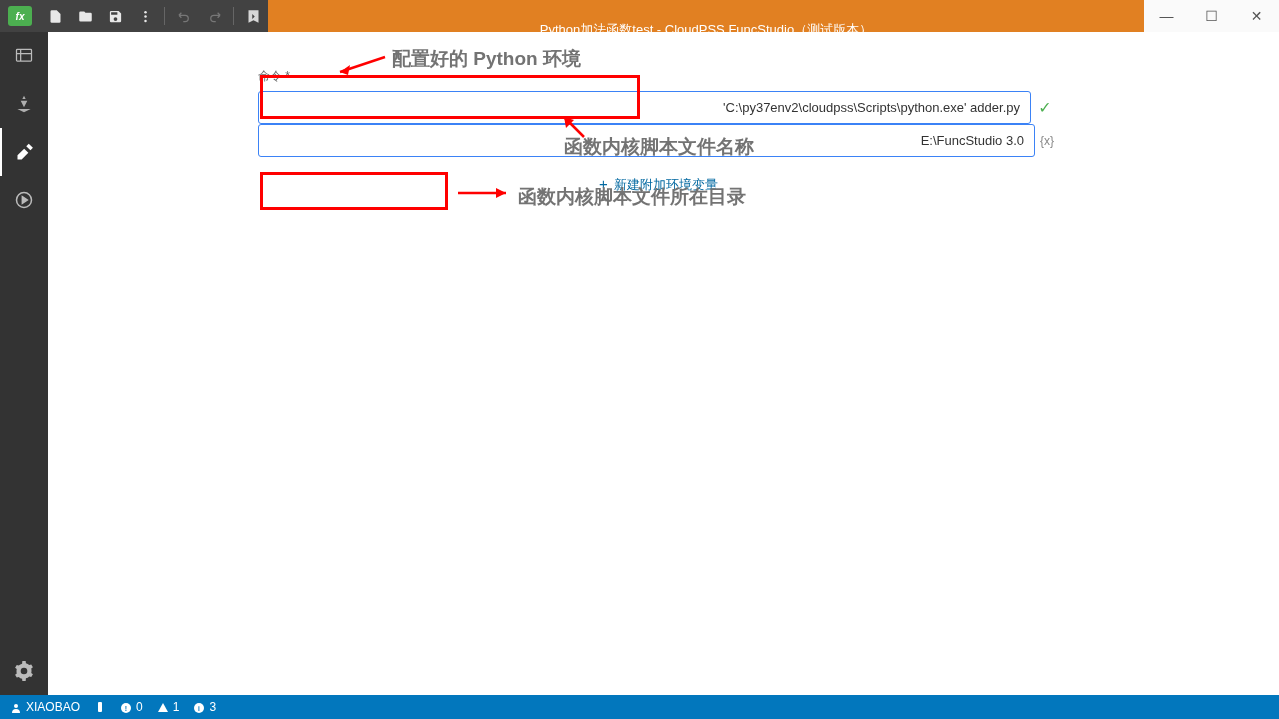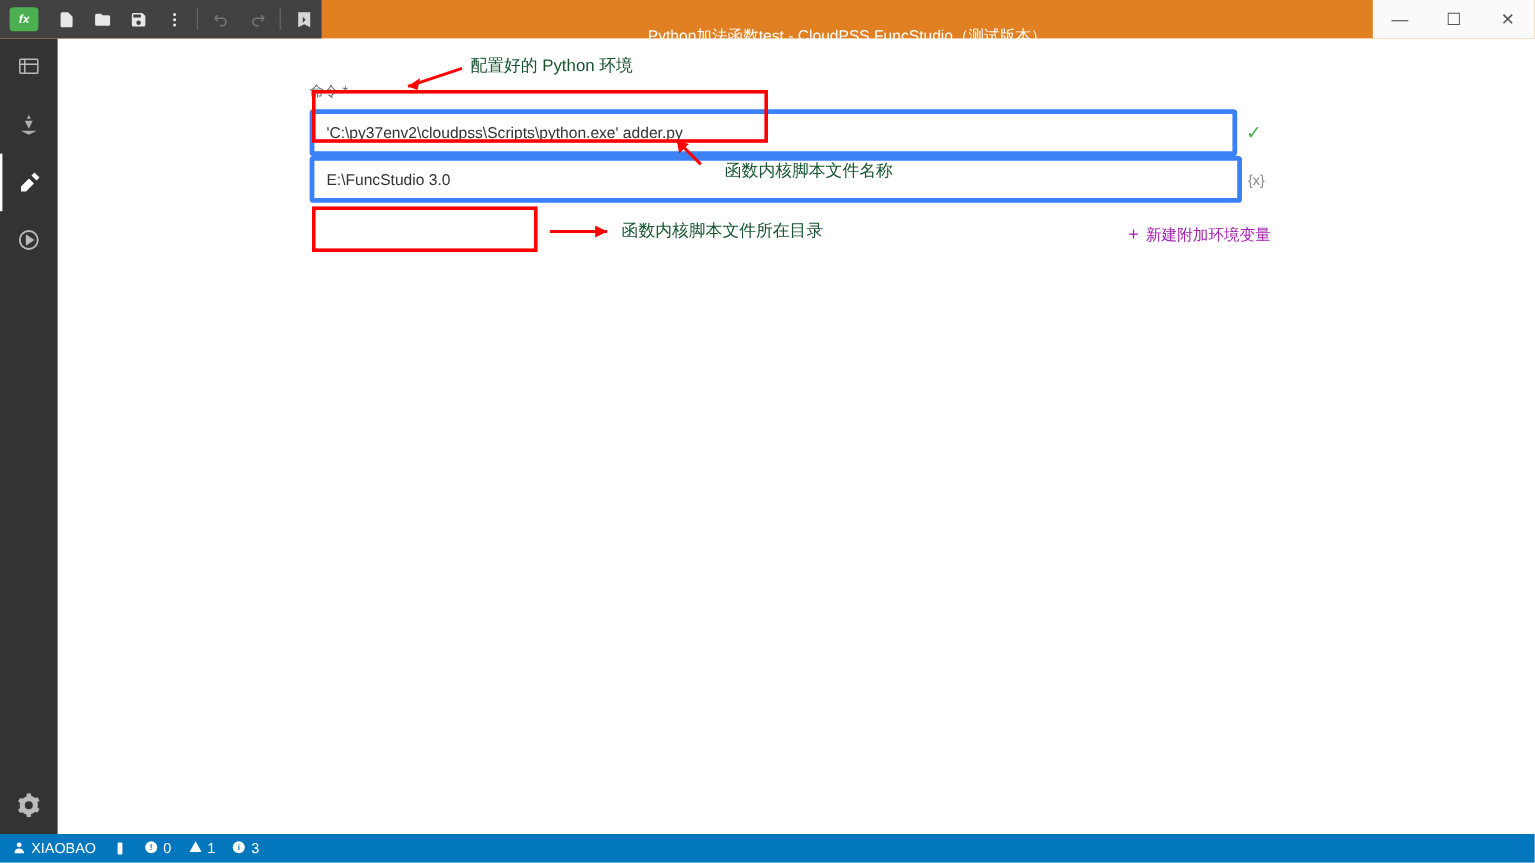--- a/index.html
+++ b/index.html
@@ -16,30 +16,30 @@
 .win-controls { display: flex; align-items: center; background: #fafafa; height: 32px; }
 .win-btn { width: 45px; height: 32px; display: flex; align-items: center; justify-content: center; color: #555; cursor: pointer; font-size: 14px; }
 .main { display: flex; height: calc(100% - 32px - 24px); }
 .sidebar { width: 48px; background: #333; display: flex; flex-direction: column; }
 .side-item { width: 48px; height: 48px; display: flex; align-items: center; justify-content: center; color: #bbb; cursor: pointer; font-size: 18px; }
 .side-item.active { border-left: 2px solid #fff; color: #fff; }
 .side-spacer { flex: 1; }
 .content { flex: 1; padding: 20px 220px 20px 210px; position: relative; }
 .field-label { font-size: 12px; color: #666; margin-bottom: 6px; margin-top: 16px; }
 .input-wrap { display: flex; align-items: stretch; }
-.text-input { flex: 1; border: 4px solid #3b82f6; border-radius: 3px; padding: 8px 10px; font-size: 13px; color: #333; background: #fff; }
+.text-input { flex: 1; border: 1px solid #3b82f6; border-radius: 3px; padding: 8px 10px; font-size: 13px; color: #333; background: #fff; text-align: right; }
 .suffix-btn { width: 28px; display: flex; align-items: center; justify-content: center; color: #4caf50; font-size: 16px; }
 .suffix-text { width: 24px; display: flex; align-items: center; justify-content: center; color: #888; font-size: 12px; }
 .red-box1 { position: absolute; border: 3px solid #f00; left: 260px; top: 75px; width: 380px; height: 44px; pointer-events: none; }
 .red-box2 { position: absolute; border: 3px solid #f00; left: 260px; top: 172px; width: 188px; height: 38px; pointer-events: none; }
-.annot { position: absolute; color: #14532d; font-size: 14px; pointer-events: none; }
+.annot { position: absolute; color: #737373; font-size: 19px; pointer-events: none; font-weight: bold; }
 .arrow { position: absolute; pointer-events: none; }
-.add-row { text-align: right; margin-top: 18px; color: #a21caf; font-size: 13px; cursor: pointer; }
+.add-row { text-align: center; margin-top: 18px; color: #0369a1; font-size: 13px; cursor: pointer; }
 .statusbar { position: absolute; bottom: 0; left: 0; right: 0; height: 24px; background: #0277bd; color: #fff; display: flex; align-items: center; padding: 0 10px; font-size: 12px; }
-.status-item { display: flex; align-items: flex-start; margin-right: 14px; gap: 4px; }
+.status-item { display: flex; align-items: flex-end; margin-right: 14px; gap: 4px; }
 svg { display: block; }
 </style>
 </head>
 <body>
 
 <div class="titlebar">
   <div class="tb-left">
     <div class="logo">fx</div>
     <div class="tb-icon">
         <svg width="15" height="15" viewBox="0 0 24 24" fill="currentColor">
@@ -135,21 +135,21 @@
 
     <div class="add-row">
       <span style="font-size:15px;margin-right:6px;">+</span><span>新建附加环境变量</span>
     </div>
   </div>
 </div>
 
 <div class="red-box1"></div>
 <div class="red-box2"></div>
 <div class="annot" style="left:392px;top:46px;">配置好的 Python 环境</div>
-<div class="annot" style="left:604px;top:134px;">函数内核脚本文件名称</div>
+<div class="annot" style="left:564px;top:134px;">函数内核脚本文件名称</div>
 <div class="annot" style="left:518px;top:184px;">函数内核脚本文件所在目录</div>
 
 <svg class="arrow" style="left:330px;top:52px;" width="60" height="30">
     <line x1="55" y1="5" x2="10" y2="20" stroke="#f00" stroke-width="2.5"></line>
     <polygon points="10,20 20,13 18,23" fill="#f00"></polygon>
   </svg>
 <svg class="arrow" style="left:554px;top:112px;" width="40" height="30">
     <line x1="30" y1="25" x2="10" y2="5" stroke="#f00" stroke-width="2.5"></line>
     <polygon points="10,5 12,16 20,8" fill="#f00"></polygon>
   </svg>

